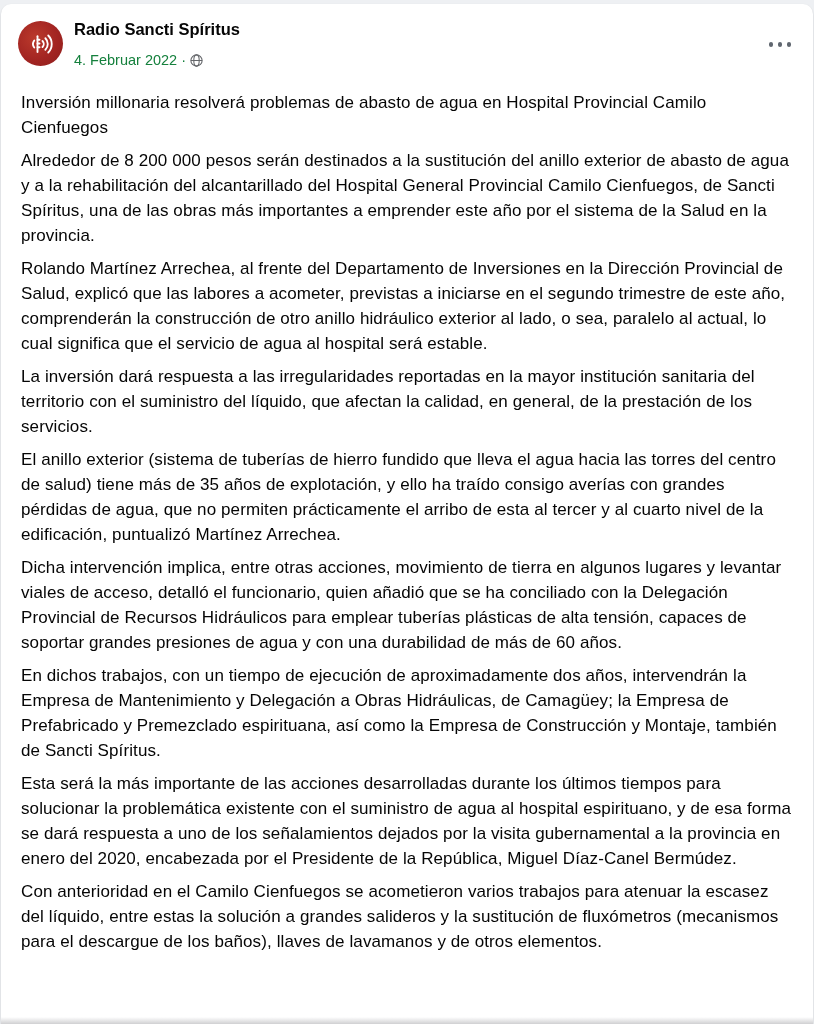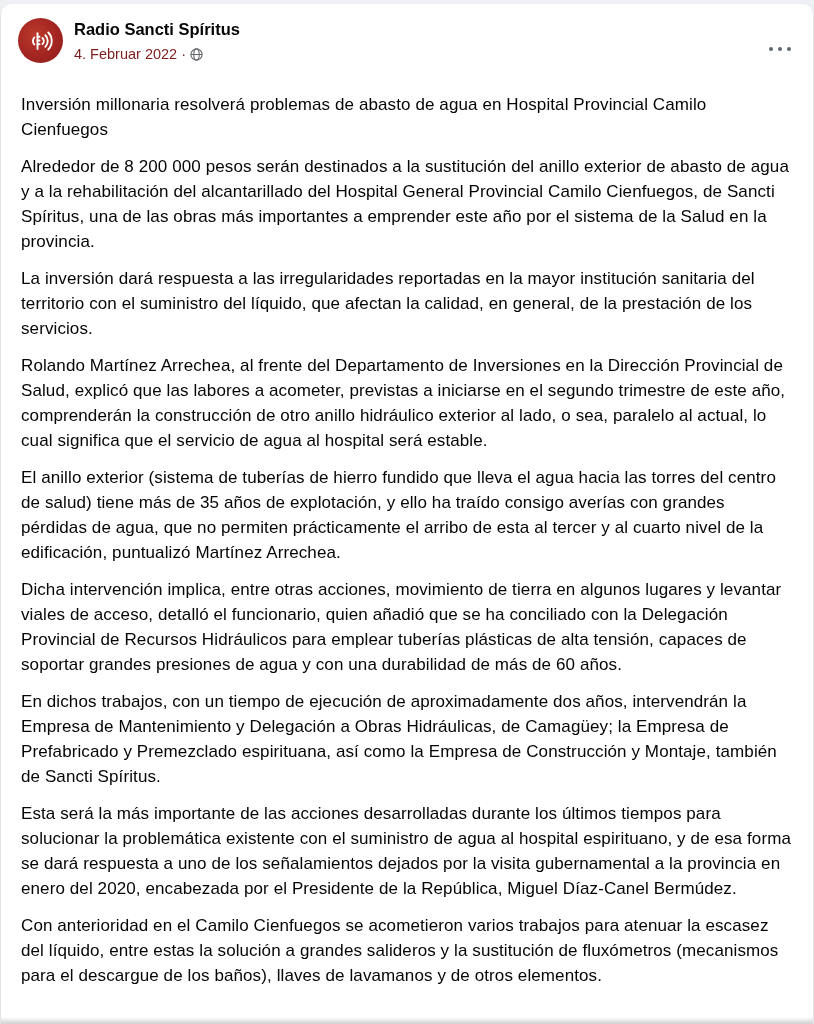--- a/index.html
+++ b/index.html
@@ -14,21 +14,21 @@
     margin: 4px 1px 0 1px;
     height: 1020px;
     background: #ffffff;
     border-radius: 10px 10px 0 0;
     box-shadow: 0 1px 2px rgba(0,0,0,0.18);
     overflow: hidden;
   }
   
   .post-header {
     display: flex;
-    align-items: flex-end;
+    align-items: center;
     padding: 14px 16px 4px 17px;
   }
   .avatar {
     width: 45px; height: 45px;
     border-radius: 50%;
     background: radial-gradient(circle at 38% 38%, #bb3a2c 0%, #a32522 55%, #8c1d1c 100%);
     flex: 0 0 auto;
     display: flex; align-items: center; justify-content: center;
     cursor: pointer;
   }
@@ -38,23 +38,23 @@
     font-size: 16.5px;
     font-weight: 700;
     color: #050505;
     line-height: 21px;
     cursor: pointer;
   }
   .meta-row {
     display: flex;
     align-items: center;
     gap: 4px;
-    margin-top: 5px;
+    margin-top: 11px;
     font-size: 14.5px;
-    color: #7f1d1d;
+    color: #15803d;
     line-height: 18px;
   }
   .meta-row .globe { display: inline-flex; margin-top: 1px; }
   .menu-button {
     display: flex;
     align-items: center;
     gap: 4.5px;
     padding: 12px 6px;
     margin-top: 2px;
     border-radius: 50%;
@@ -67,21 +67,21 @@
     display: block;
   }
   
   .post-text {
     padding: 13px 19px 0 20px;
     font-size: 17px;
     line-height: 25px;
     color: #050505;
     letter-spacing: 0.1px;
   }
-  .post-text p { margin: 12px 0 8px 0; }
+  .post-text p { margin: 4px 0 8px 0; }
   
   .bottom-fade {
     position: absolute;
     left: 0; right: 0; bottom: 0;
     height: 7px;
     background: linear-gradient(to bottom, rgba(0,0,0,0) 0%, rgba(120,120,125,0.35) 100%);
     pointer-events: none;
   }
 </style>
 </head>
@@ -130,22 +130,22 @@
           <i></i>
           <i></i>
       </span>
     </div>
 
   </div>
 
   <div class="post-text">
       <p>Inversión millonaria resolverá problemas de abasto de agua en Hospital Provincial Camilo Cienfuegos</p>
       <p>Alrededor de 8 200 000 pesos serán destinados a la sustitución del anillo exterior de abasto de agua y a la rehabilitación del alcantarillado del Hospital General Provincial Camilo Cienfuegos, de Sancti Spíritus, una de las obras más importantes a emprender este año por el sistema de la Salud en la provincia.</p>
+      <p>Rolando Martínez Arrechea, al frente del Departamento de Inversiones en la Dirección Provincial de Salud, explicó que las labores a acometer, previstas a iniciarse en el segundo trimestre de este año, comprenderán la construcción de otro anillo hidráulico exterior al lado, o sea, paralelo al actual, lo cual significa que el servicio de agua al hospital será estable.</p>
       <p>La inversión dará respuesta a las irregularidades reportadas en la mayor institución sanitaria del territorio con el suministro del líquido, que afectan la calidad, en general, de la prestación de los servicios.</p>
-      <p>Rolando Martínez Arrechea, al frente del Departamento de Inversiones en la Dirección Provincial de Salud, explicó que las labores a acometer, previstas a iniciarse en el segundo trimestre de este año, comprenderán la construcción de otro anillo hidráulico exterior al lado, o sea, paralelo al actual, lo cual significa que el servicio de agua al hospital será estable.</p>
       <p>El anillo exterior (sistema de tuberías de hierro fundido que lleva el agua hacia las torres del centro de salud) tiene más de 35 años de explotación, y ello ha traído consigo averías con grandes pérdidas de agua, que no permiten prácticamente el arribo de esta al tercer y al cuarto nivel de la edificación, puntualizó Martínez Arrechea.</p>
       <p>Dicha intervención implica, entre otras acciones, movimiento de tierra en algunos lugares y levantar viales de acceso, detalló el funcionario, quien añadió que se ha conciliado con la Delegación Provincial de Recursos Hidráulicos para emplear tuberías plásticas de alta tensión, capaces de soportar grandes presiones de agua y con una durabilidad de más de 60 años.</p>
       <p>En dichos trabajos, con un tiempo de ejecución de aproximadamente dos años, intervendrán la Empresa de Mantenimiento y Delegación a Obras Hidráulicas, de Camagüey; la Empresa de Prefabricado y Premezclado espirituana, así como la Empresa de Construcción y Montaje, también de Sancti Spíritus.</p>
       <p>Esta será la más importante de las acciones desarrolladas durante los últimos tiempos para solucionar la problemática existente con el suministro de agua al hospital espirituano, y de esa forma se dará respuesta a uno de los señalamientos dejados por la visita gubernamental a la provincia en enero del 2020, encabezada por el Presidente de la República, Miguel Díaz-Canel Bermúdez.</p>
       <p>Con anterioridad en el Camilo Cienfuegos se acometieron varios trabajos para atenuar la escasez del líquido, entre estas la solución a grandes salideros y la sustitución de fluxómetros (mecanismos para el descargue de los baños), llaves de lavamanos y de otros elementos.</p>
     </div>
 
   <div class="bottom-fade"></div>
 </div>
 

